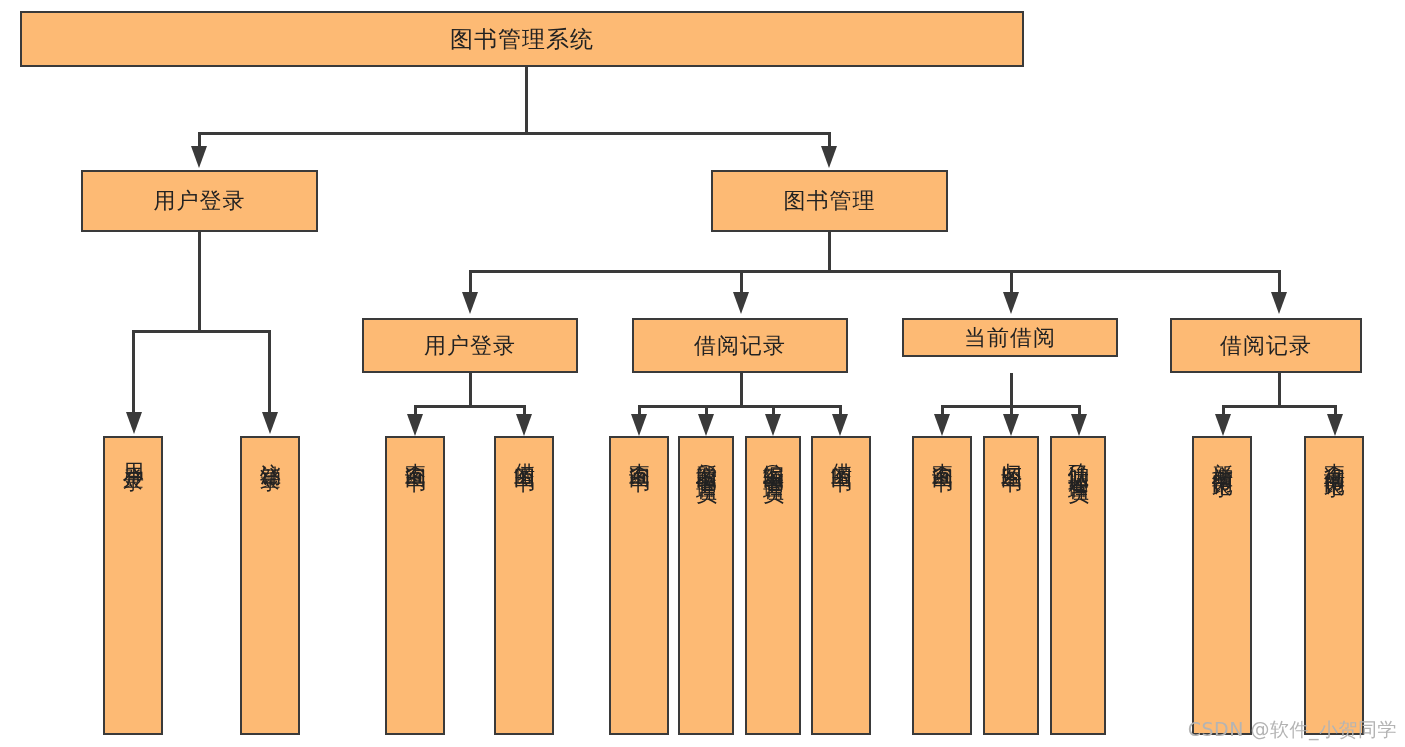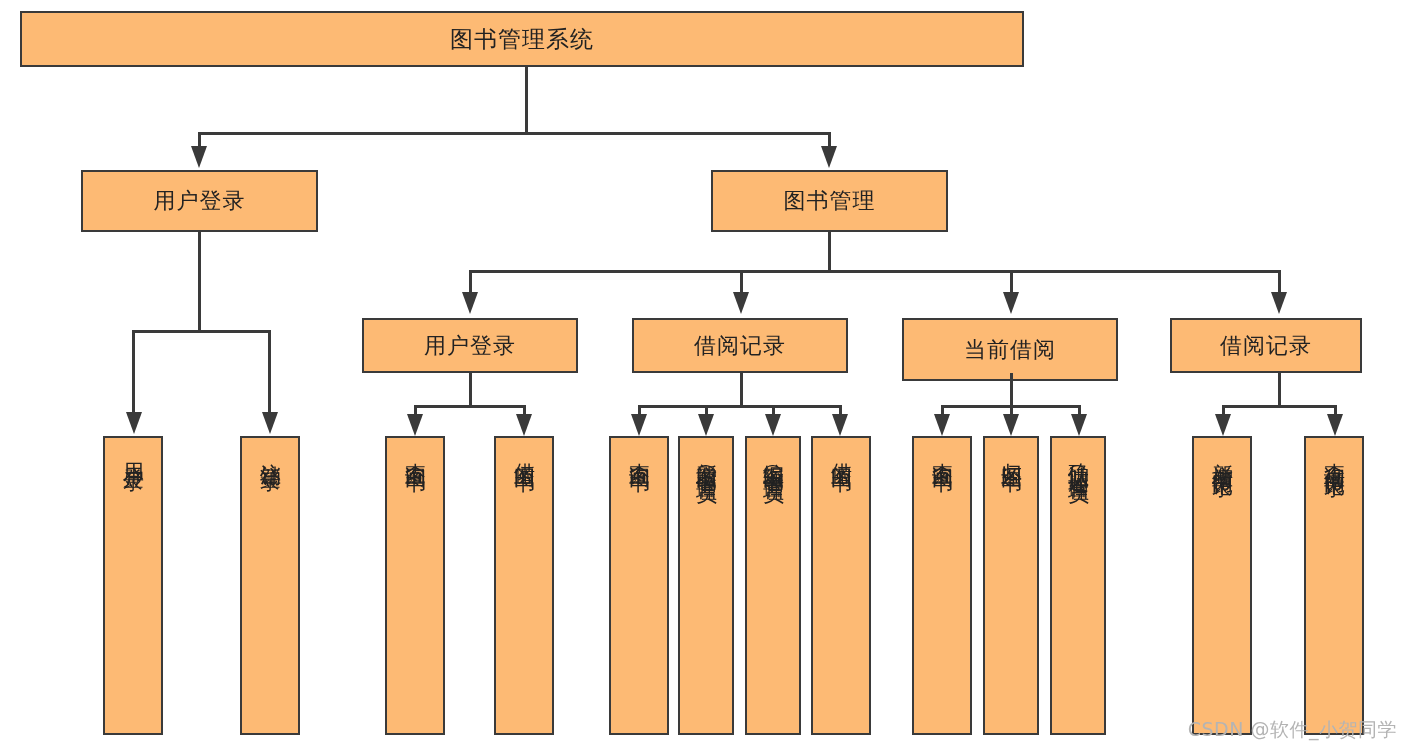--- a/index.html
+++ b/index.html
@@ -127,21 +127,21 @@
   <div class="arrow" style="left:1003px; top:292px;"></div>
   <div class="ln v" style="left:1278px; top:270px; height:25px;"></div>
   <div class="arrow" style="left:1271px; top:292px;"></div>
 
   <div class="node h" style="left:362px; top:318px; width:216px; height:55px;">
     <span class="label">用户登录</span>
   </div>
   <div class="node h" style="left:632px; top:318px; width:216px; height:55px;">
     <span class="label">借阅记录</span>
   </div>
-  <div class="node h" style="left:902px; top:318px; width:216px; height:63px;">
+  <div class="node h" style="left:902px; top:318px; width:216px; height:39px;">
     <span class="label">当前借阅</span>
   </div>
   <div class="node h" style="left:1170px; top:318px; width:192px; height:55px;">
     <span class="label">借阅记录</span>
   </div>
 
   <div class="ln v" style="left:469px; top:373px; height:34px;"></div>
   <div class="ln h" style="left:414px; top:405px; width:112px;"></div>
   <div class="ln v" style="left:414px; top:405px; height:12px;"></div>
   <div class="arrow" style="left:407px; top:414px;"></div>

